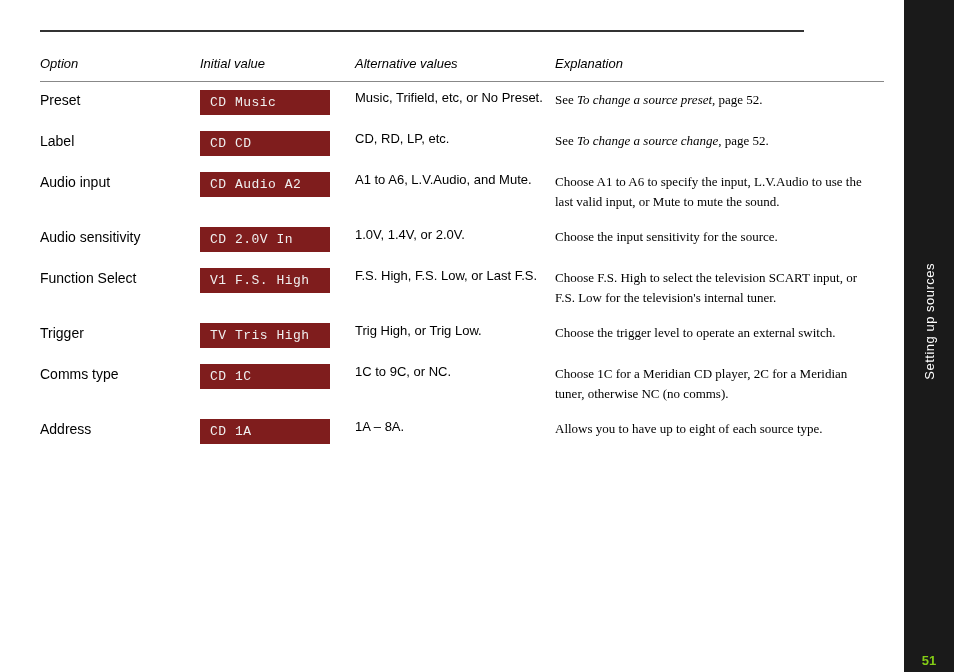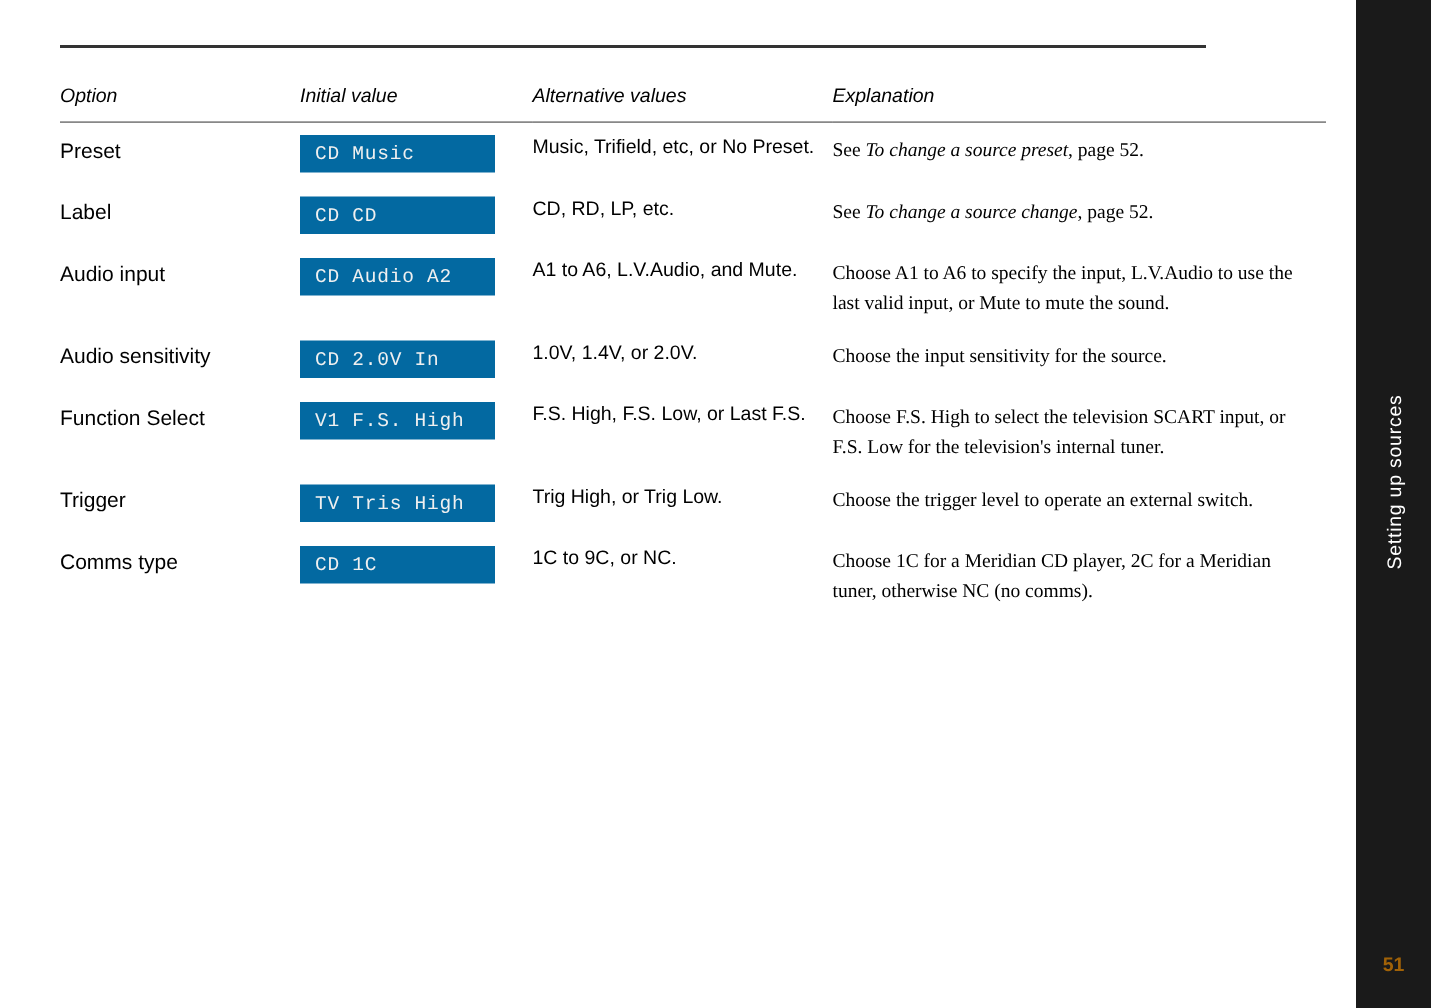--- a/index.html
+++ b/index.html
@@ -46,21 +46,21 @@
     }
     tbody tr td:first-child {
       width: 160px;
       font-size: 14px;
       padding-top: 10px;
     }
     tbody tr td:nth-child(2) {
       width: 155px;
     }
     .value-box {
-      background: #0369a1;
+      background: #7f1d1d;
       color: #f0f0f0;
       font-family: 'Courier New', Courier, monospace;
       font-size: 13px;
       padding: 5px 10px;
       display: inline-block;
       min-width: 130px;
       letter-spacing: 0.5px;
     }
     .right-sidebar {
       width: 50px;
@@ -75,22 +75,22 @@
       color: #fff;
       font-size: 13px;
       writing-mode: vertical-rl;
       transform: rotate(180deg);
       white-space: nowrap;
       letter-spacing: 0.5px;
       margin-bottom: 30px;
     }
     .page-number {
       position: absolute;
-      bottom: 22px;
-      color: #a16207;
+      bottom: 4px;
+      color: #84cc16;
       font-size: 13px;
       font-weight: bold;
     }
     tbody tr td:nth-child(4) {
       font-size: 13px;
       line-height: 1.5;
       font-family: Liberation Serif, serif;
     }
   </style>
 </head>
@@ -144,20 +144,26 @@
           <td><span class="value-box">TV Tris High</span></td>
           <td>Trig High, or Trig Low.</td>
           <td>Choose the trigger level to operate an external switch.</td>
         </tr>
         <tr>
           <td>Comms type</td>
           <td><span class="value-box">CD 1C</span></td>
           <td>1C to 9C, or NC.</td>
           <td>Choose 1C for a Meridian CD player, 2C for a Meridian tuner, otherwise NC (no comms).</td>
         </tr>
+        <tr>
+          <td>Address</td>
+          <td><span class="value-box">CD 1A</span></td>
+          <td>1A – 8A.</td>
+          <td>Allows you to have up to eight of each source type.</td>
+        </tr>
       </tbody>
   </table>
 </div>
 
 <div class="right-sidebar">
   <span class="sidebar-text">Setting up sources</span>
   <span class="page-number">51</span>
 </div>
 
 </body></html>

